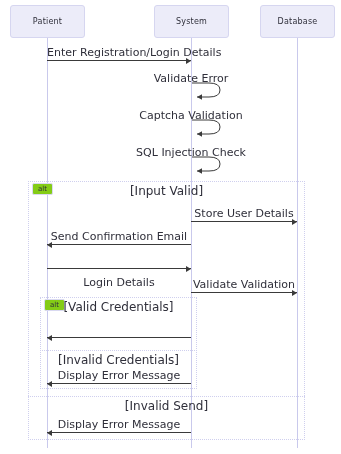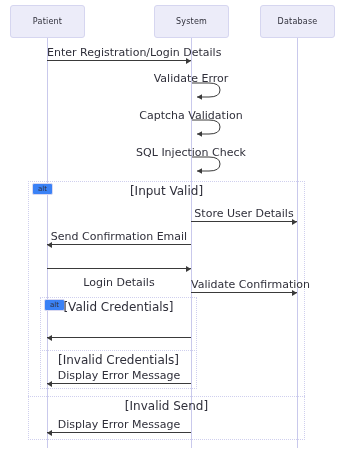--- a/index.html
+++ b/index.html
@@ -54,21 +54,21 @@
   .frag {
     position: absolute;
     box-sizing: border-box;
     border: 1px dotted #CFCFEE;
     background: transparent;
     pointer-events: none;
   }
   .frag-tab {
     position: absolute;
     box-sizing: border-box;
-    background: #3b82f6;
+    background: #84cc16;
     border: 1px solid #D9D9F1;
     border-radius: 2px;
     height: 12px;
     padding: 0 5px;
     display: flex;
     align-items: center;
     justify-content: center;
   }
   .frag-tab-label {
     font-size: 7px;
@@ -194,21 +194,21 @@
   <div class="arrowhead right" style="left:292px; top:218.5px;"></div>
 
   <div class="msg-label" style="left:47px; top:230px; width:144px;">Send Confirmation Email</div>
   <div class="msg" style="left:47px; top:244px; width:144px;"></div>
   <div class="arrowhead left" style="left:47px; top:241.5px;"></div>
 
   <div class="msg-label" style="left:47px; top:254px; width:144px;margin-top:22px;">Login Details</div>
   <div class="msg" style="left:47px; top:268px; width:144px;"></div>
   <div class="arrowhead right" style="left:186px; top:265.5px;"></div>
 
-  <div class="msg-label" style="left:191px; top:278px; width:106px;">Validate Confirmation</div>
+  <div class="msg-label" style="left:191px; top:278px; width:106px;">Validate Validation</div>
   <div class="msg" style="left:191px; top:292px; width:106px;"></div>
   <div class="arrowhead right" style="left:292px; top:289.5px;"></div>
 
   <div class="msg" style="left:47px; top:337px; width:144px;"></div>
   <div class="arrowhead left" style="left:47px; top:334.5px;"></div>
 
   <div class="msg-label" style="left:47px; top:369px; width:144px;">Display Error Message</div>
   <div class="msg" style="left:47px; top:383px; width:144px;"></div>
   <div class="arrowhead left" style="left:47px; top:380.5px;"></div>
 

